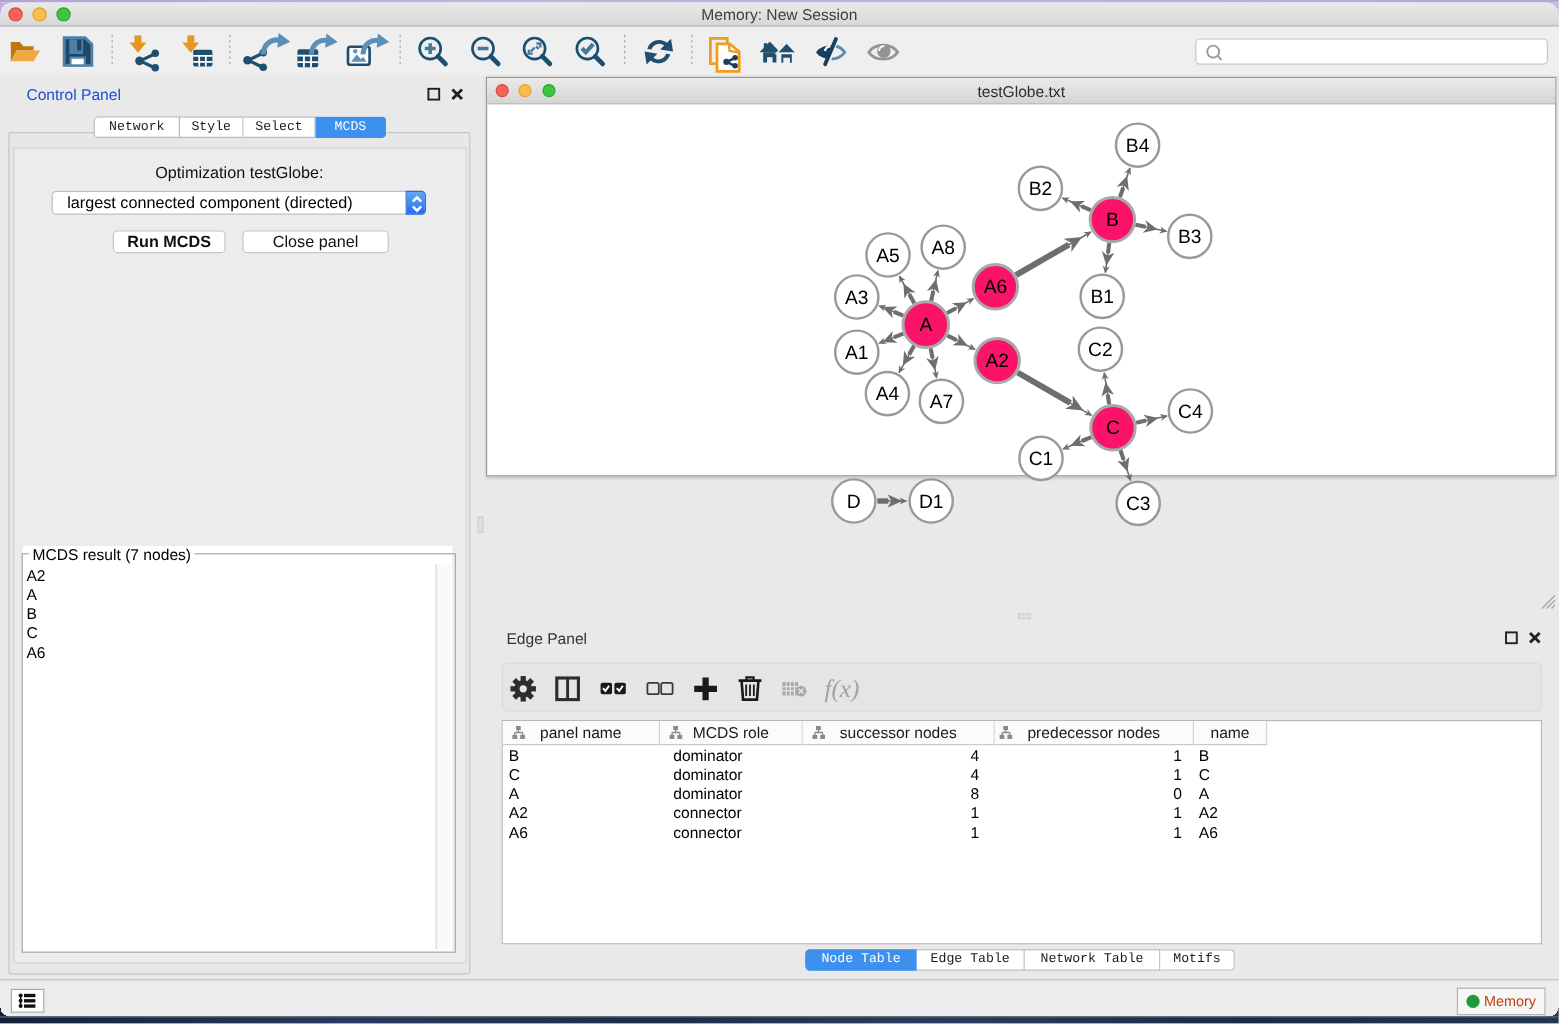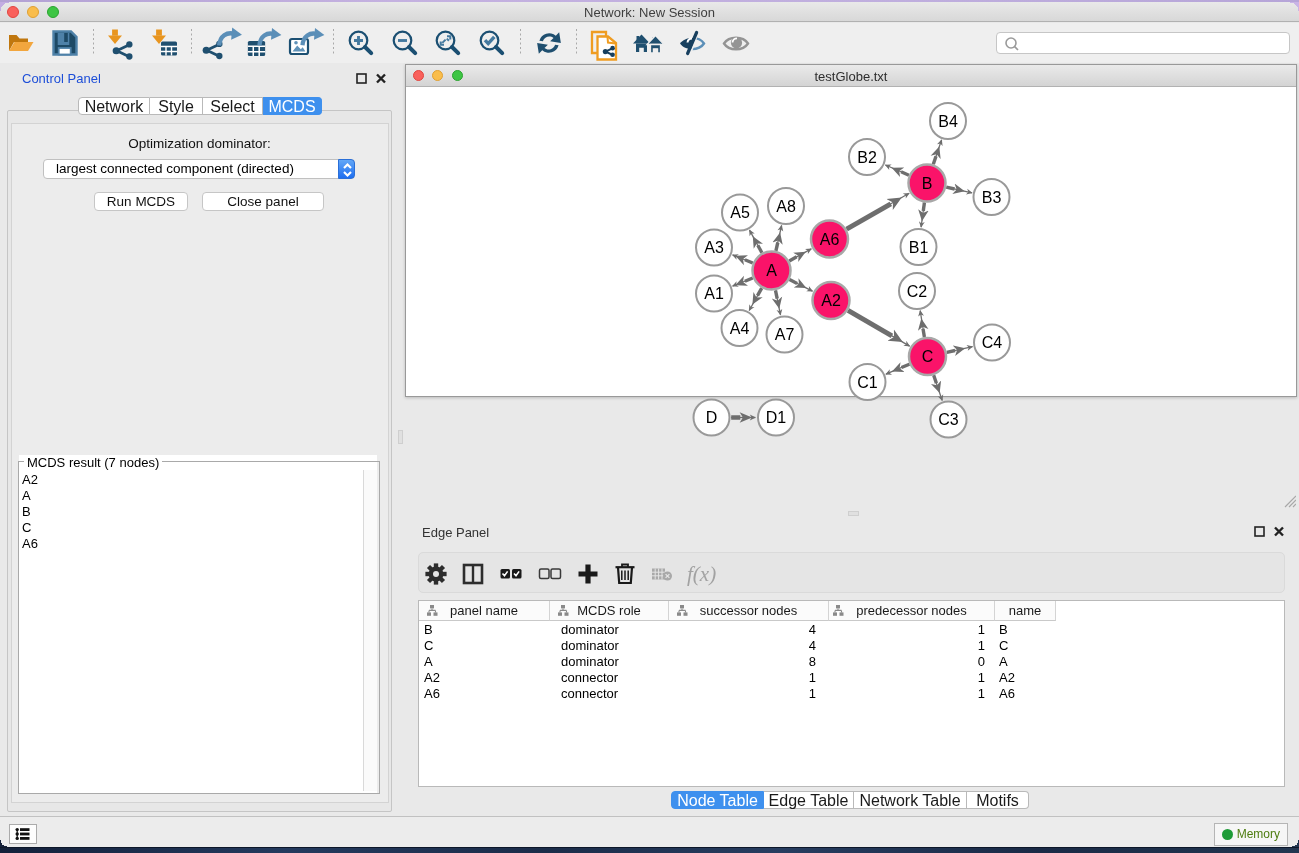--- a/index.html
+++ b/index.html
@@ -16,21 +16,21 @@
 #title{left:0;top:5px;width:1299px;text-align:center;font-size:13px;color:#3e3e3e;}
 
 #toolbar{left:0;top:23px;width:1299px;height:40px;background:#efefef;}
 
 #search{left:996px;top:32px;width:294px;height:22px;background:#fff;border:1px solid #c6c6c6;border-radius:4px;}
 
 #cpTitle{left:22px;top:71px;font-size:13px;color:#1d4ed8;}
 #cpOuter{left:7px;top:110px;width:385px;height:702px;border:1px solid #c5c5c5;background:#e7e7e7;border-radius:2px;}
 #cpInner{left:11px;top:123px;width:378px;height:680px;border:1px solid #d3d3d3;background:#ececec;}
 .tabrow{position:absolute;display:flex;}
-.tab{height:18px;line-height:17px;font-size:16px;color:#1a1a1a;background:#fff;border:1px solid #b9b9b9;border-left:none;text-align:center;}
+.tab{height:18px;line-height:17px;font-size:11px;color:#1a1a1a;background:#fff;border:1px solid #b9b9b9;border-left:none;text-align:center;font-family:Liberation Mono, monospace;}
 .tab.first{border-left:1px solid #b9b9b9;border-radius:4px 0 0 4px;}
 .tab.last{border-radius:0 4px 4px 0;}
 .tab.sel{background:#3e90ee;color:#fff;border-color:#3e90ee;}
 #optLabel{left:8px;top:136px;width:383px;text-align:center;font-size:13.5px;color:#111;}
 #combo{left:43px;top:159px;width:312px;height:20px;background:#fff;border:1px solid #c0c0c0;border-radius:4px;font-size:13.5px;color:#000;line-height:18px;padding-left:12px;}
 #comboBtn{left:338px;top:159px;width:17px;height:20px;border-radius:0 4px 4px 0;background:linear-gradient(#62a7f7,#1e6ef0);border:1px solid #2a6fd8;}
 .btn{position:absolute;height:19px;background:#fff;border:1px solid #c6c6c6;border-radius:4px;font-size:13.5px;color:#111;text-align:center;line-height:17px;}
 
 #grp{left:18px;top:461px;width:362px;height:333px;border:1px solid #a9a9a9;}
 #grpLbl{left:24px;top:455px;font-size:13px;color:#000;background:#fff;padding:0 3px;}
@@ -56,21 +56,21 @@
 .nw{fill:#fff;stroke:#999;stroke-width:2;}
 #nlabels text{font-family:"Liberation Sans",sans-serif;}
 </style></head>
 <body>
 <div class="abs" id="deskTop"></div>
 <div class="abs" id="titlebar">
   <div class="tl" style="left:7px;background:#f9615c;border:1px solid #e2453f;"></div>
   <div class="tl" style="left:27px;background:#f9bd4c;border:1px solid #e0a032;"></div>
   <div class="tl" style="left:47px;background:#3ec544;border:1px solid #2aa42f;"></div>
 </div>
-<div class="abs" id="title">Network: New Session</div>
+<div class="abs" id="title">Memory: New Session</div>
 <div class="abs" id="toolbar">
 <svg width="1299" height="40" viewBox="0 0 1299 40">
   <defs>
     <g id="dnarrow">
           <rect x="-2.9" y="-12.5" width="5.8" height="6.2" fill="#e8951f"></rect>
           <path d="M-7,-6.5 H7 L0,2 z" fill="#e8951f"></path>
         </g>
     <g id="share">
           <path d="M-5,4.5 L6.5,-1 M-5,4.5 L6.5,10" stroke="#1f4f6f" stroke-width="2.6" fill="none"></path>
           <circle cx="-5.5" cy="4.5" r="3.4" fill="#1f4f6f"></circle>
@@ -219,29 +219,29 @@
   <path d="M22,3.5 L30,11.5 M30,3.5 L22,11.5" stroke="#222" stroke-width="2.4"></path>
 </svg>
 <div class="abs" id="cpOuter"></div>
 <div class="abs tabrow" style="left:78px;top:97px;">
   <div class="tab first" style="width:72px;">Network</div>
     <div class="tab" style="width:53px;">Style</div>
     <div class="tab" style="width:60px;">Select</div>
     <div class="tab sel last" style="width:59px;">MCDS</div>
 </div>
 <div class="abs" id="cpInner"></div>
-<div class="abs" id="optLabel">Optimization dominator:</div>
+<div class="abs" id="optLabel">Optimization testGlobe:</div>
 <div class="abs" id="combo">largest connected component (directed)</div>
 <div class="abs" id="comboBtn">
 <svg width="17" height="20">
       <path d="M5,8 L8.5,4.4 L12,8" fill="none" stroke="#fff" stroke-width="2.1"></path>
       <path d="M5,12 L8.5,15.6 L12,12" fill="none" stroke="#fff" stroke-width="2.1"></path>
     </svg>
 </div>
-<div class="btn" style="left:94px;top:192px;width:94px;">Run MCDS</div>
+<div class="btn" style="left:94px;top:192px;width:94px;font-weight:bold;">Run MCDS</div>
 <div class="btn" style="left:202px;top:192px;width:122px;">Close panel</div>
 <div class="abs" id="mlist">A2<br>A<br>B<br>C<br>A6</div>
 <div class="abs" id="mscroll"></div>
 <div class="abs" id="grp"></div>
 <div class="abs" id="grpLbl">MCDS result (7 nodes)</div>
 
 <div class="abs" id="netwin">
   <div class="abs" id="nettb">
     <div class="tl" style="position:absolute;left:7px;top:5px;width:11px;height:11px;border-radius:50%;background:#f9615c;border:1px solid #e2453f;"></div>
     <div class="tl" style="position:absolute;left:26px;top:5px;width:11px;height:11px;border-radius:50%;background:#f9bd4c;border:1px solid #e0a032;"></div>
@@ -492,21 +492,21 @@
           <circle cx="7.2" cy="4.6" r="1.7"></circle>
           <circle cx="7.2" cy="9" r="1.7"></circle>
           <circle cx="7.2" cy="13.4" r="1.7"></circle>
           <path d="M7.2,4.6 V13.4" stroke="#111" stroke-width="1.2"></path>
           <rect x="10" y="3.2" width="9.5" height="2.8"></rect>
           <rect x="10" y="7.6" width="9.5" height="2.8"></rect>
           <rect x="10" y="12" width="9.5" height="2.8"></rect>
         </g>
       </svg>
   </div>
-  <div style="position:absolute;left:1214px;top:6px;width:74px;height:23px;background:#f6f6f6;border:1px solid #b5b5b5;font-size:12px;color:#4d7c0f;text-align:right;line-height:21px;padding-right:7px;">
+  <div style="position:absolute;left:1214px;top:6px;width:74px;height:23px;background:#f6f6f6;border:1px solid #b5b5b5;font-size:12px;color:#c2410c;text-align:right;line-height:21px;padding-right:7px;">
     <span style="position:absolute;left:7px;top:5px;width:11px;height:11px;border-radius:50%;background:#1e9b38;"></span>Memory
   </div>
 </div>
 <div class="abs" id="deskBot"></div>
 <div class="abs ctl"></div>
 <div class="abs ctr"></div>
 <div class="abs cbl"></div>
 <div class="abs cbr"></div>
 
 </body></html>

